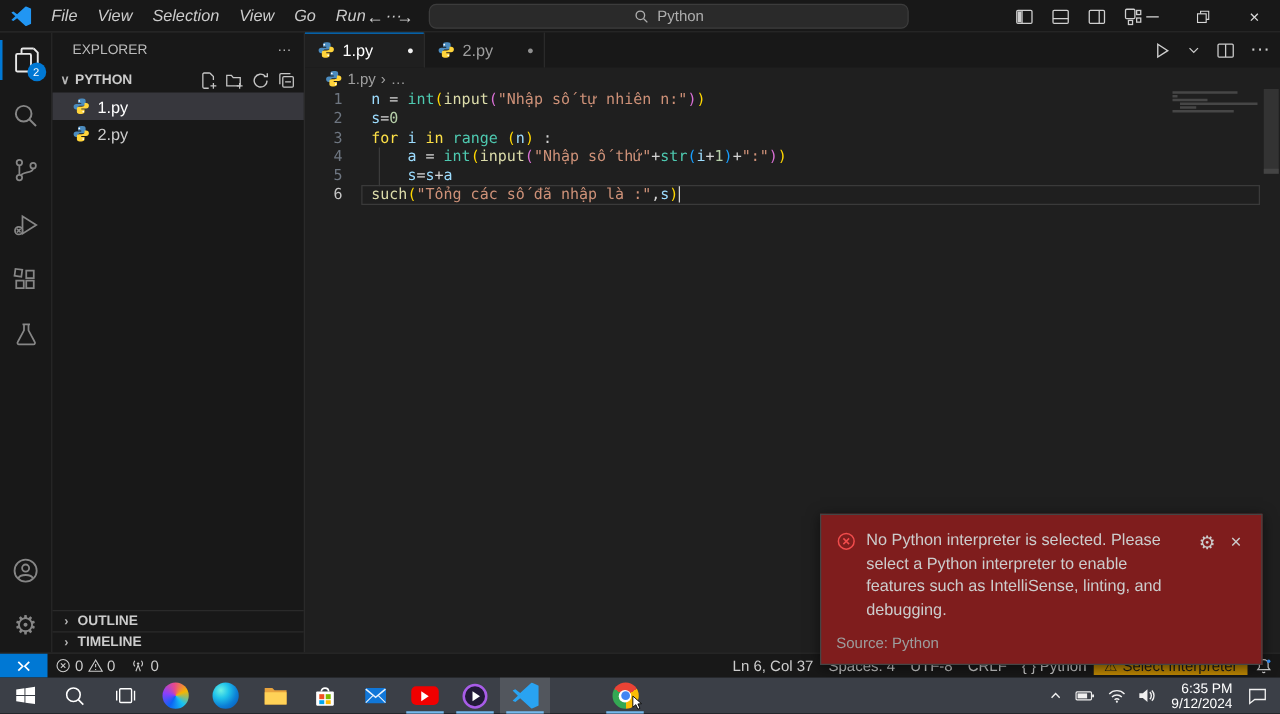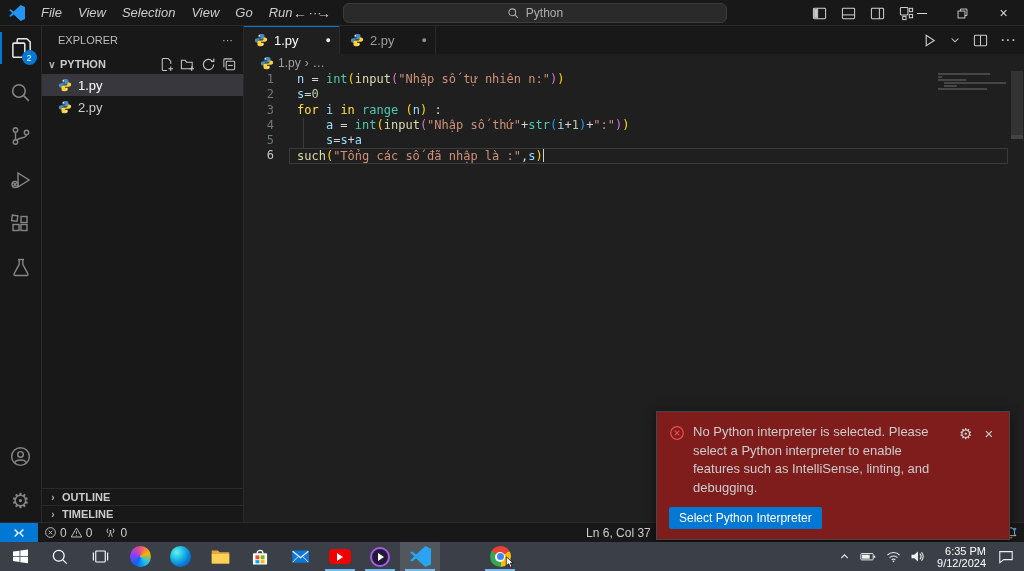--- a/index.html
+++ b/index.html
@@ -496,21 +496,21 @@
           <path d="M5.7 5.7 l4.6 4.6 M10.3 5.7 l-4.6 4.6"></path>
         </svg>
     </span>
     <div class="notif-msg">No Python interpreter is selected. Please select a Python interpreter to enable features such as IntelliSense, linting, and debugging.</div>
     <div class="notif-icons">
       <span style="font-size:15px;">⚙</span>
       <span style="font-size:15px;">×</span>
     </div>
   </div>
   <div class="notif-footer">
-    <button class="notif-btn">Select Python Interpreter</button>
+    <span class="notif-source">Source: Python</span>
   </div>
 </div>
 
 <div class="taskbar">
   <div class="tb-cell">
     <span>
         <svg viewBox="0 0 24 24" width="19" height="19">
           <g fill="#fff">
             <path d="M2.5 5.8 L10.8 4.6 V11.3 H2.5 Z"></path>
             <path d="M11.8 4.45 L21.5 3.1 V11.3 H11.8 Z"></path>

